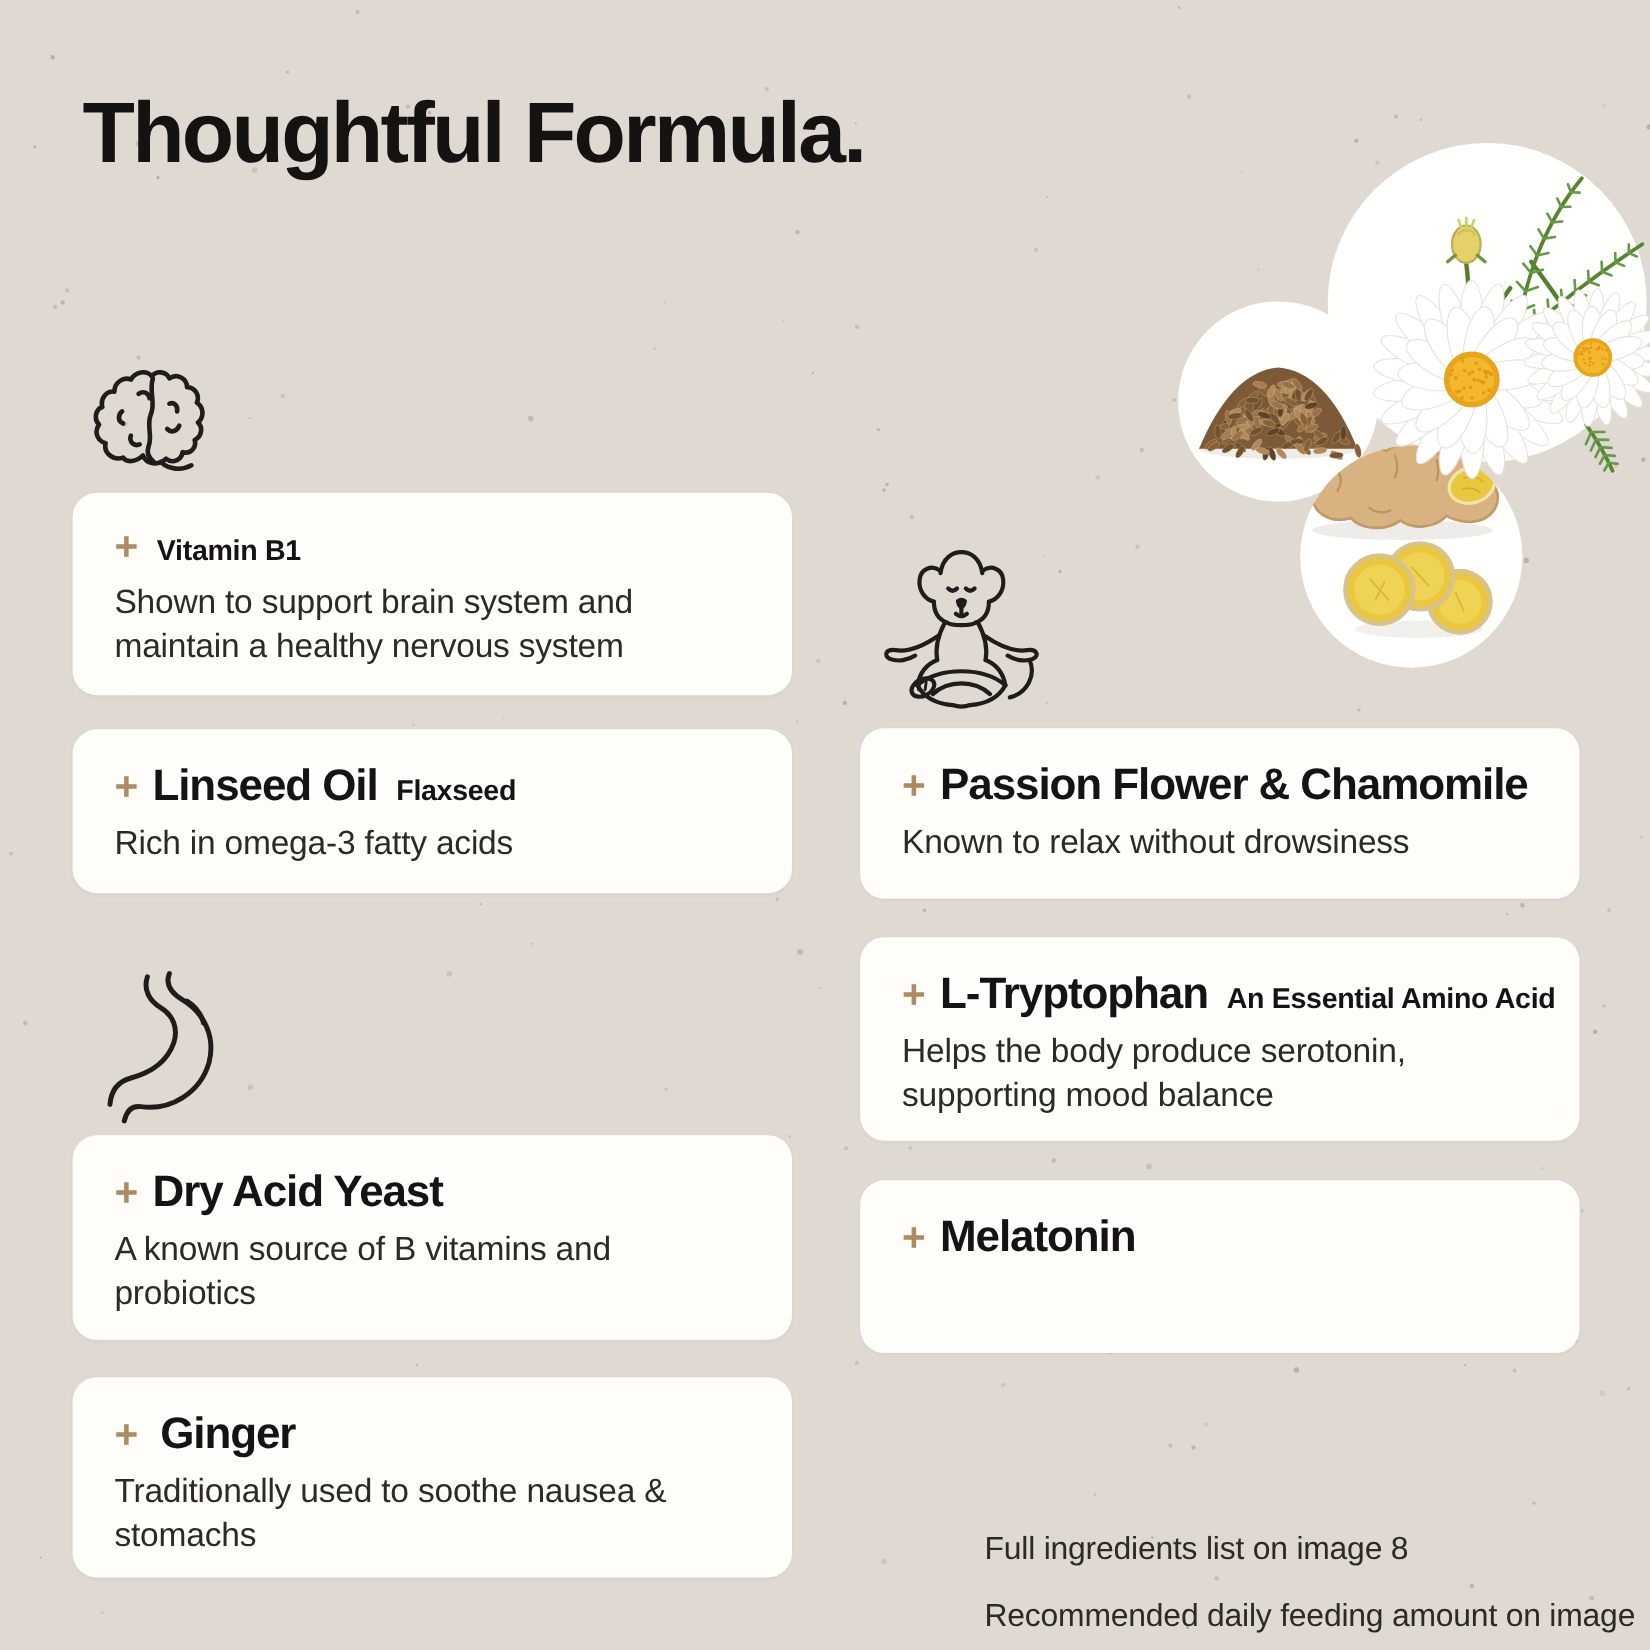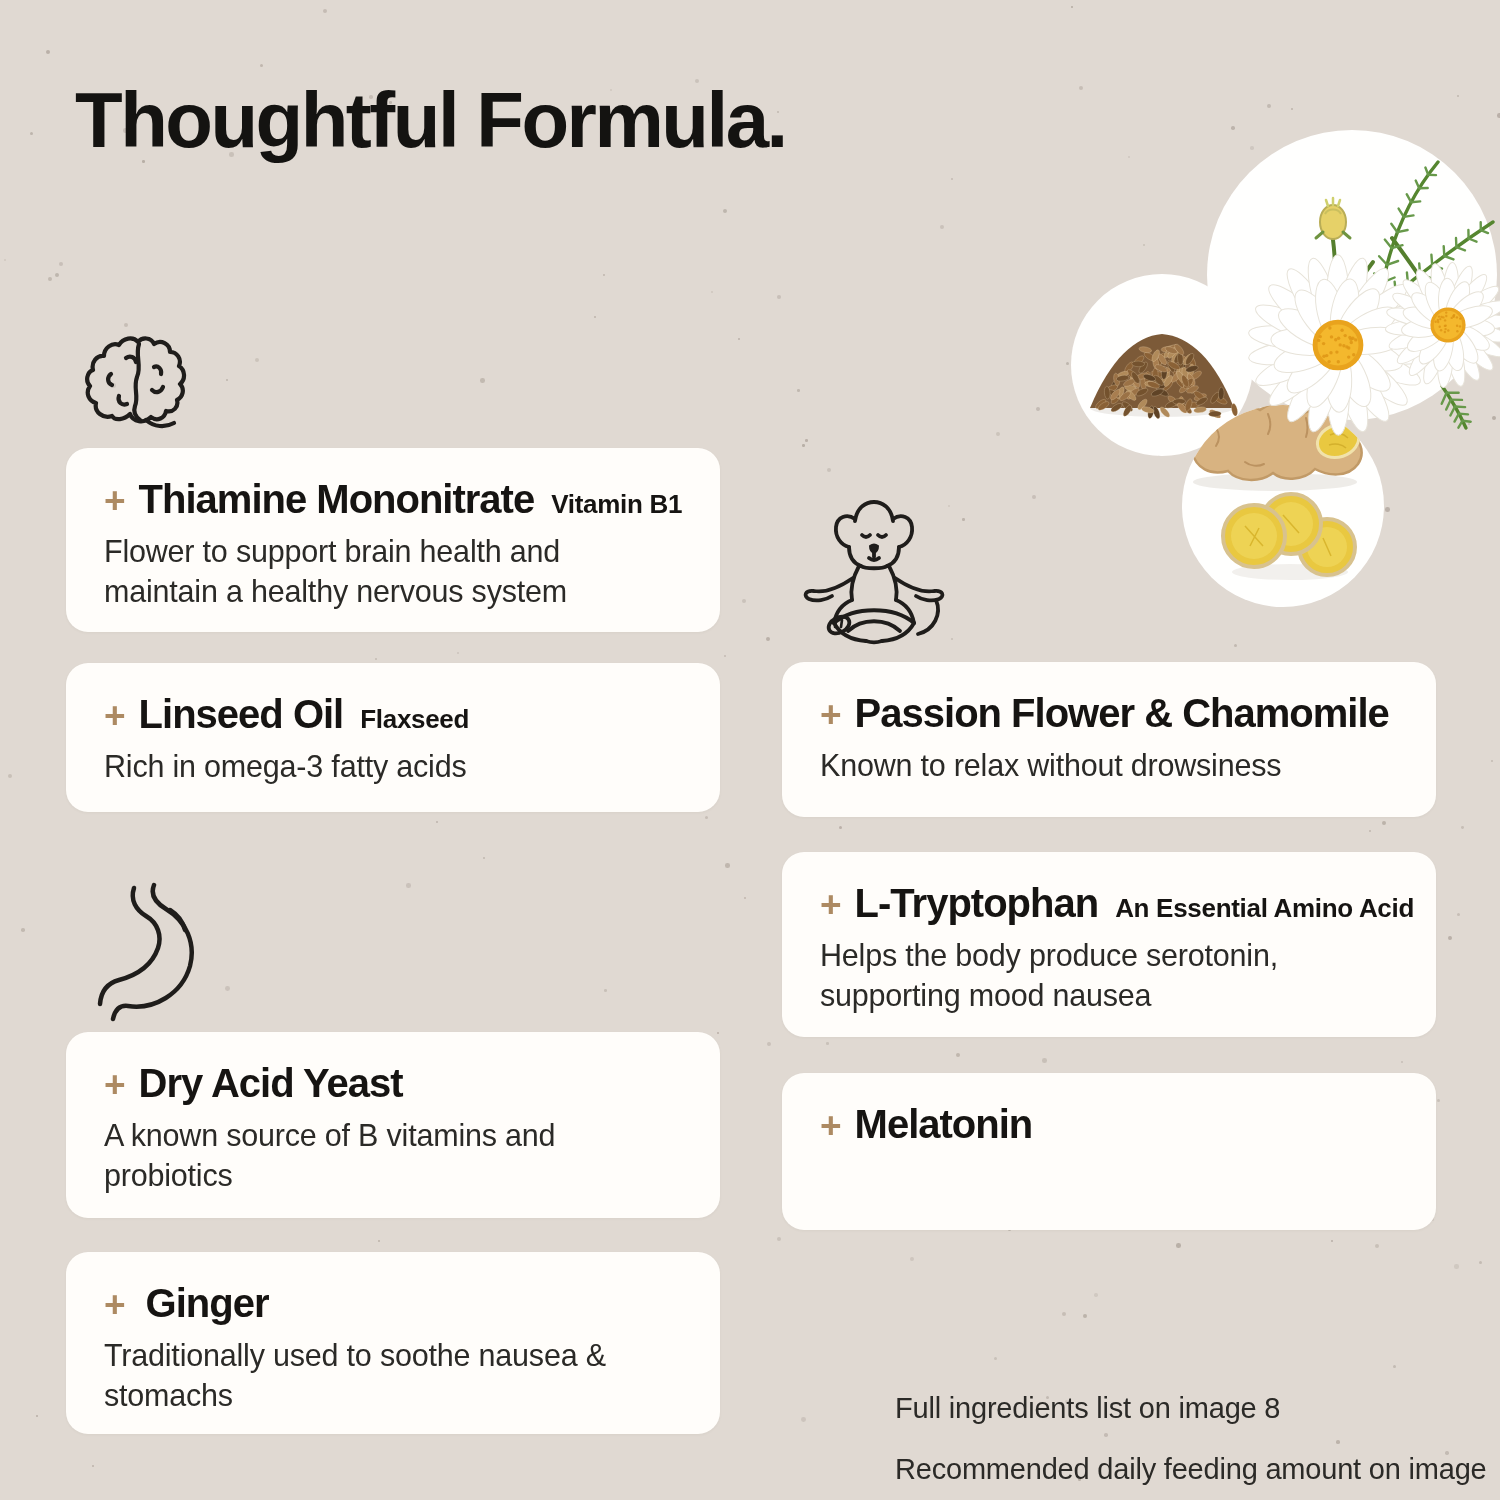--- a/index.html
+++ b/index.html
@@ -652,24 +652,23 @@
             <circle cx="420.2" cy="208.6" r="1.2" fill="#dd9414" opacity="0.8"></circle>
             <circle cx="405.1" cy="210.4" r="1.2" fill="#dd9414" opacity="0.8"></circle>
           </g>
         </g>
     </g>
   </svg>
 
   <section class="card" style="left:66px;top:448px;width:654px;height:184px">
     <div class="card-head">
       <span class="plus">+</span>
-      <h3 class="ing-name">Thiamine Mononitrate</h3>
       <span class="ing-tag">Vitamin B1</span>
     </div>
-    <p class="ing-desc">Flower to support brain health and maintain a healthy nervous system</p>
+    <p class="ing-desc">Shown to support brain system and maintain a healthy nervous system</p>
   </section>
 
   <section class="card" style="left:66px;top:663px;width:654px;height:149px">
     <div class="card-head">
       <span class="plus">+</span>
       <h3 class="ing-name">Linseed Oil</h3>
       <span class="ing-tag">Flaxseed</span>
     </div>
     <p class="ing-desc">Rich in omega-3 fatty acids</p>
   </section>
@@ -697,21 +696,21 @@
     </div>
     <p class="ing-desc">Known to relax without drowsiness</p>
   </section>
 
   <section class="card" style="left:782px;top:852px;width:654px;height:185px">
     <div class="card-head">
       <span class="plus">+</span>
       <h3 class="ing-name">L-Tryptophan</h3>
       <span class="ing-tag">An Essential Amino Acid</span>
     </div>
-    <p class="ing-desc">Helps the body produce serotonin, supporting mood nausea</p>
+    <p class="ing-desc">Helps the body produce serotonin, supporting mood balance</p>
   </section>
 
   <section class="card" style="left:782px;top:1073px;width:654px;height:157px">
     <div class="card-head">
       <span class="plus">+</span>
       <h3 class="ing-name">Melatonin</h3>
     </div>
   </section>
 
   <div class="notes">

